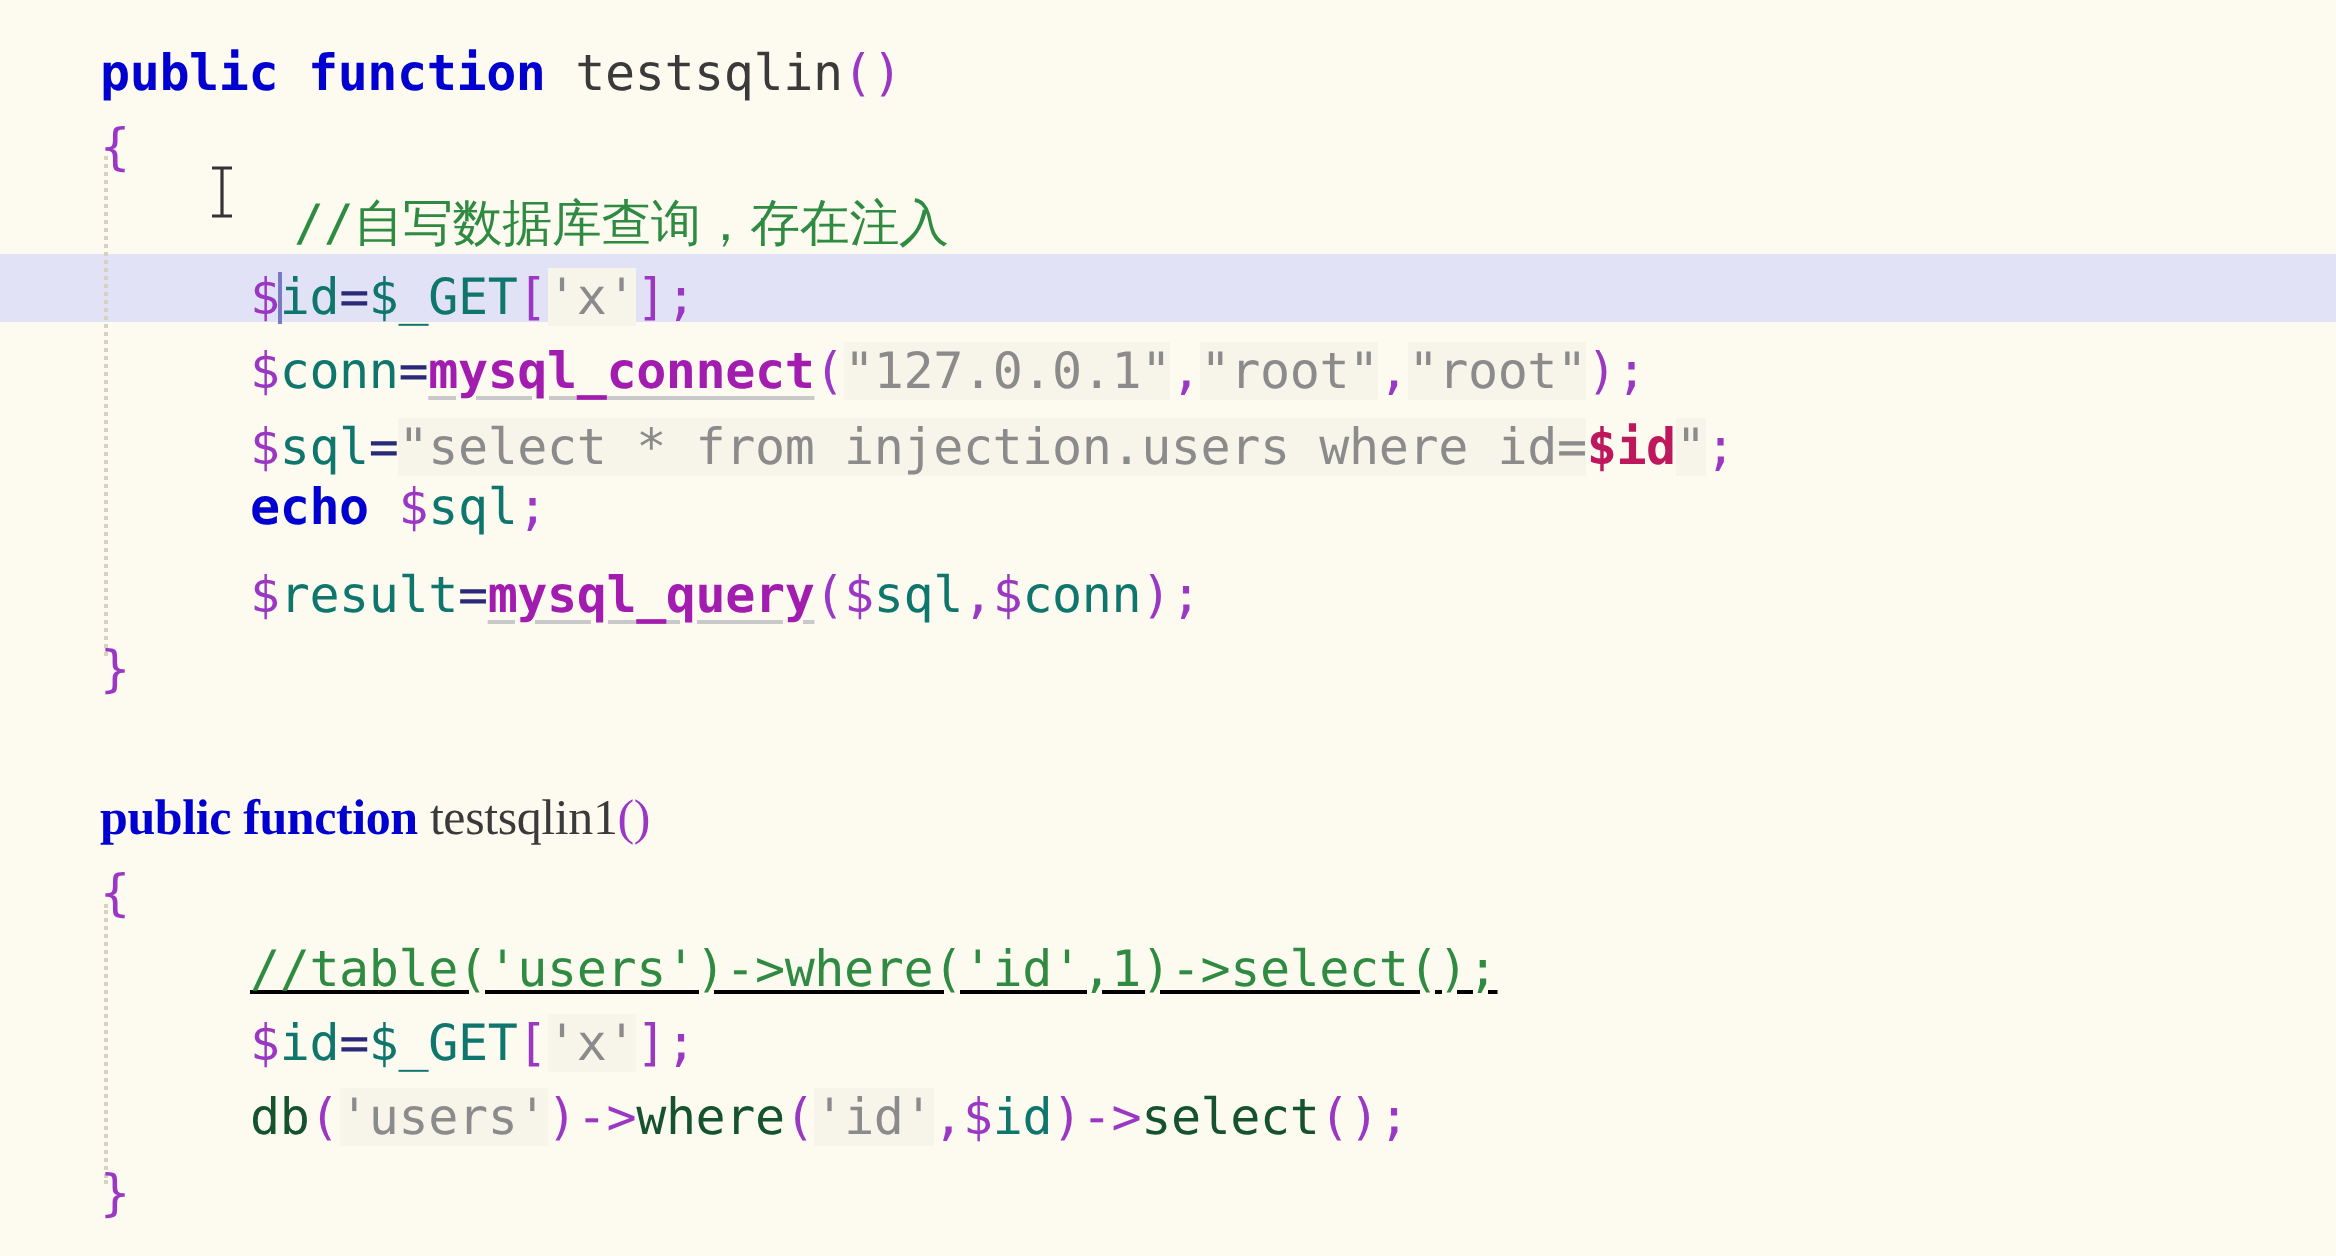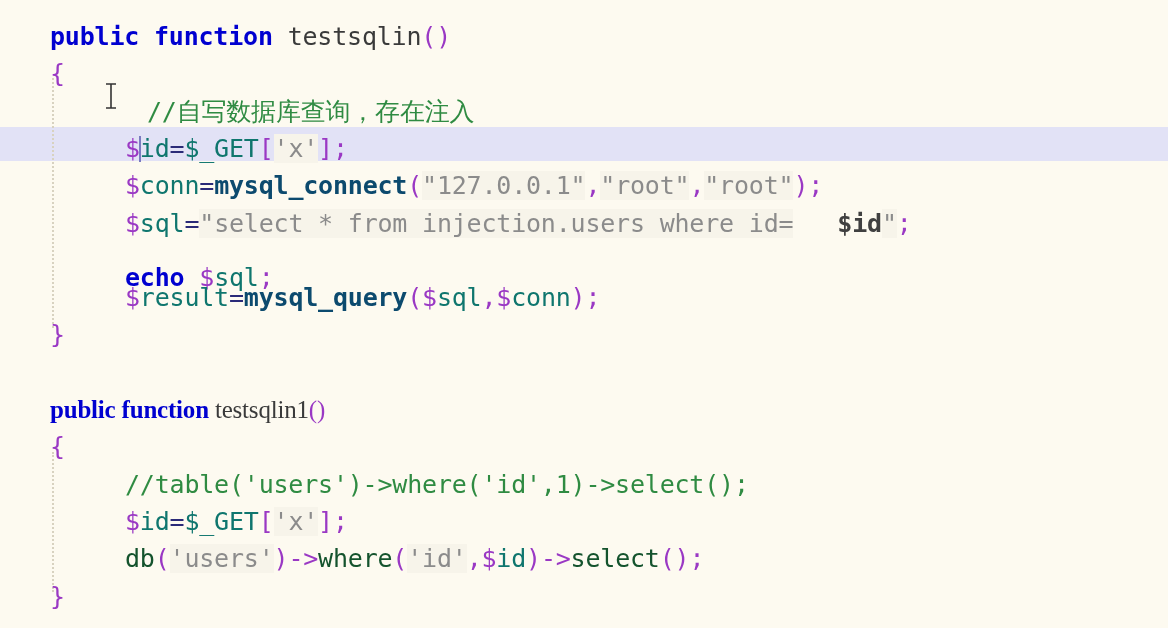--- a/index.html
+++ b/index.html
@@ -54,24 +54,24 @@
   .fname    { color: #3a3a3a; }
   .brace    { color: #9a38c4; }
   .paren    { color: #9a38c4; }
   .bracket  { color: #9a38c4; }
   .semi     { color: #9a38c4; }
   .comma    { color: #9a38c4; }
   .arrow    { color: #9a38c4; }
   .sigil    { color: #9a38c4; }
   .varname  { color: #0f766e; }
   .op       { color: #2a2a78; }
-  .func     { color: #0c4a6e; font-weight: bold; 
+  .func     { color: #a21caf; font-weight: bold; text-decoration: underline;
               text-decoration-color: #c9c9c9; text-underline-offset: 4px; }
   .str      { color: #8b8b8b; background: #f7f4ea; }
-  .sqlvar   { color: #404040; font-weight: bold; margin-left: 44px; }
+  .sqlvar   { color: #be185d; font-weight: bold; }
   .comment  { color: #2f8b42; }
   .plain    { color: #14532d; }
 
   
   .caret {
     display: inline-block;
     width: 2px;
     height: 26px;
     background: #7a7ac0;
     vertical-align: -5px;
@@ -97,27 +97,27 @@
   <div class="indent-guide" style="left:52px; top:78px; height:250px;"></div>
   <div class="indent-guide" style="left:52px; top:452px; height:140px;"></div>
 
   <div id="code-layer">
       <div class="code-line" style="top: 18px; left: 50px;"><span class="tok kw">public</span><span class="tok plain"> </span><span class="tok kw">function</span><span class="tok plain"> </span><span class="tok fname">testsqlin</span><span class="tok paren">(</span><span class="tok paren">)</span></div>
       <div class="code-line" style="top: 55.3px; left: 50px;"><span class="tok brace">{</span></div>
       <div class="code-line" style="top: 92.6px; left: 107px; margin-left: 40px;"><span class="tok comment">//自写数据库查询，存在注入</span></div>
       <div class="code-line" style="top: 129.9px; left: 125px;"><span class="tok sigil">$</span><span class="caret"></span><span class="tok varname">id</span><span class="tok op">=</span><span class="tok varname">$_GET</span><span class="tok bracket">[</span><span class="tok str">'x'</span><span class="tok bracket">]</span><span class="tok semi">;</span></div>
       <div class="code-line" style="top: 167.2px; left: 125px;"><span class="tok sigil">$</span><span class="tok varname">conn</span><span class="tok op">=</span><span class="tok func">mysql_connect</span><span class="tok paren">(</span><span class="tok str">"127.0.0.1"</span><span class="tok comma">,</span><span class="tok str">"root"</span><span class="tok comma">,</span><span class="tok str">"root"</span><span class="tok paren">)</span><span class="tok semi">;</span></div>
       <div class="code-line" style="top: 204.5px; left: 125px;"><span class="tok sigil">$</span><span class="tok varname">sql</span><span class="tok op">=</span><span class="tok str">"select * from injection.users where id=</span><span class="tok sqlvar">$id</span><span class="tok str">"</span><span class="tok semi">;</span></div>
-      <div class="code-line" style="top: 259px; left: 125px;"><span class="tok kw">echo</span><span class="tok plain"> </span><span class="tok sigil">$</span><span class="tok varname">sql</span><span class="tok semi">;</span></div>
+      <div class="code-line" style="top: 235px; left: 125px;"><span class="tok kw">echo</span><span class="tok plain"> </span><span class="tok sigil">$</span><span class="tok varname">sql</span><span class="tok semi">;</span></div>
       <div class="code-line" style="top: 279.1px; left: 125px;"><span class="tok sigil">$</span><span class="tok varname">result</span><span class="tok op">=</span><span class="tok func">mysql_query</span><span class="tok paren">(</span><span class="tok sigil">$</span><span class="tok varname">sql</span><span class="tok comma">,</span><span class="tok sigil">$</span><span class="tok varname">conn</span><span class="tok paren">)</span><span class="tok semi">;</span></div>
       <div class="code-line" style="top: 316.4px; left: 50px;"><span class="tok brace">}</span></div>
       <div class="code-line" style="top: 353.7px; left: 50px;"></div>
       <div class="code-line" style="top: 391px; left: 50px; font-family: Liberation Serif, serif;"><span class="tok kw">public</span><span class="tok plain"> </span><span class="tok kw">function</span><span class="tok plain"> </span><span class="tok fname">testsqlin1</span><span class="tok paren">(</span><span class="tok paren">)</span></div>
       <div class="code-line" style="top: 428.3px; left: 50px;"><span class="tok brace">{</span></div>
-      <div class="code-line" style="top: 465.6px; left: 125px;"><span class="tok comment">//table('users')-&gt;where('id',1)-&gt;select();</span></div>
+      <div class="code-line" style="top: 465.6px; left: 125px; text-decoration: underline;"><span class="tok comment">//table('users')-&gt;where('id',1)-&gt;select();</span></div>
       <div class="code-line" style="top: 502.9px; left: 125px;"><span class="tok sigil">$</span><span class="tok varname">id</span><span class="tok op">=</span><span class="tok varname">$_GET</span><span class="tok bracket">[</span><span class="tok str">'x'</span><span class="tok bracket">]</span><span class="tok semi">;</span></div>
       <div class="code-line" style="top: 540.2px; left: 125px;"><span class="tok plain">db</span><span class="tok paren">(</span><span class="tok str">'users'</span><span class="tok paren">)</span><span class="tok arrow">-&gt;</span><span class="tok plain">where</span><span class="tok paren">(</span><span class="tok str">'id'</span><span class="tok comma">,</span><span class="tok sigil">$</span><span class="tok varname">id</span><span class="tok paren">)</span><span class="tok arrow">-&gt;</span><span class="tok plain">select</span><span class="tok paren">(</span><span class="tok paren">)</span><span class="tok semi">;</span></div>
       <div class="code-line" style="top: 577.5px; left: 50px;"><span class="tok brace">}</span></div>
     </div>
 
   <svg class="mouse-ibeam" style="left:104px; top:83px;" viewBox="0 0 14 26" xmlns="http://www.w3.org/2000/svg">
     <path d="M2 1 H12 M7 1 V25 M2 25 H12" stroke="#333333" stroke-width="1.6" fill="none"></path>
   </svg>
 
 </div>

